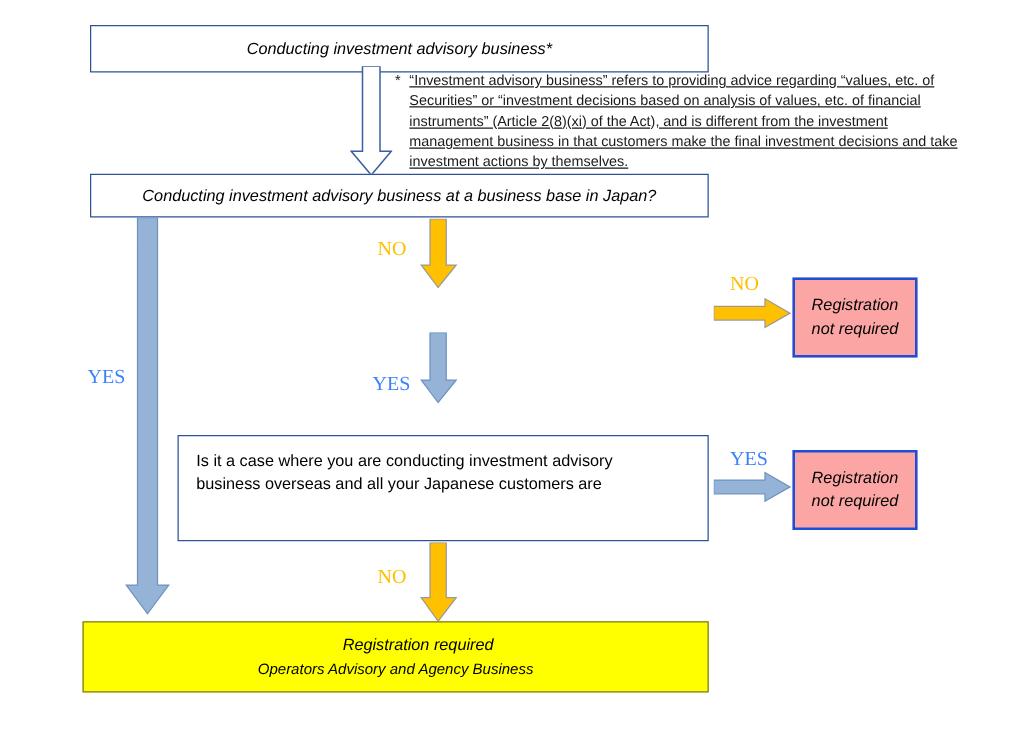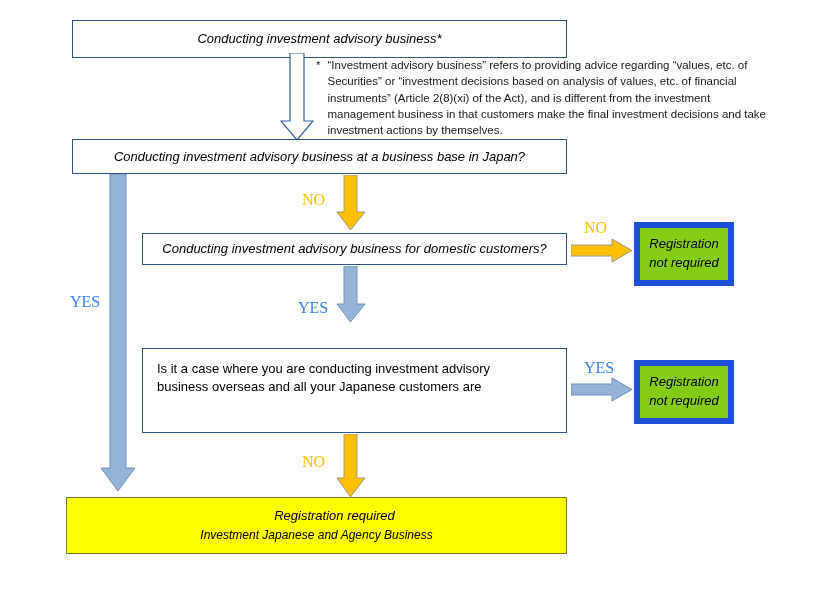--- a/index.html
+++ b/index.html
@@ -38,22 +38,22 @@
     font-style: italic;
   }
   .box.lefttop {
     align-items: flex-start;
     justify-content: flex-start;
     text-align: left;
     padding: 11px 0 0 14px;
   }
 
   .box-terminal {
-    background: #84cc16;
-    border: 6px solid #1d4ed8;
+    background: #fca5a5;
+    border: 2px solid #1d4ed8;
   }
 
   .box-result {
     background: #FFFF00;
     border: 1px solid #7a7a2a;
     font-size: 12.5px;
   }
   .result-lines {
     text-align: center;
     line-height: 1.45;
@@ -68,20 +68,21 @@
     line-height: 1.42;
     color: #1a1a1a;
     display: flex;
     gap: 7px;
   }
   .footnote .star {
     flex: 0 0 auto;
   }
   .footnote .body {
     flex: 1 1 auto;
+    text-decoration: underline;
   }
 
   
   .arrow {
     position: absolute;
   }
   .arrow svg { display: block; }
 
   
   .branch-label {
@@ -125,23 +126,20 @@
   </div>
   <div class="branch-label lbl-yes" style="left:70px; top:293px;">YES</div>
 
   <div class="arrow" style="left:336px; top:175px;">
     <svg width="30" height="56" viewBox="0 0 30 56">
       <polygon points="8,0 21,0 21,37 29,37 14.5,55 1,37 8,37" fill="#FFC000" stroke="#9a9a9a" stroke-width="1"></polygon>
     </svg>
   </div>
   <div class="branch-label lbl-no" style="left:302px; top:191px;">NO</div>
 
-  <div class="box center" style="left:142px; top:233px; width:425px; height:32px;">
-    <span>Conducting investment advisory business for domestic customers?</span>
-  </div>
 
   <div class="arrow" style="left:571px; top:238px;">
     <svg width="62" height="26" viewBox="0 0 62 26">
       <polygon points="0,7 41,7 41,1 61,12.5 41,24 41,18 0,18" fill="#FFC000" stroke="#9a9a9a" stroke-width="1"></polygon>
     </svg>
   </div>
   <div class="branch-label lbl-no" style="left:584px; top:219px;">NO</div>
 
   <div class="box box-terminal center" style="left:634px; top:222px; width:100px; height:64px;">
     <span class="result-lines">
@@ -181,17 +179,17 @@
   <div class="arrow" style="left:336px; top:434px;">
     <svg width="30" height="64" viewBox="0 0 30 64">
       <polygon points="8,0 21,0 21,44 29,44 14.5,63 1,44 8,44" fill="#FFC000" stroke="#9a9a9a" stroke-width="1"></polygon>
     </svg>
   </div>
   <div class="branch-label lbl-no" style="left:302px; top:453px;">NO</div>
 
   <div class="box box-result center" style="left:66px; top:497px; width:501px; height:57px;">
     <span class="result-lines">
       <span class="l1">Registration required</span><br>
-      <span class="l2">Investment Japanese and Agency Business</span>
+      <span class="l2">Operators Advisory and Agency Business</span>
     </span>
   </div>
 
 </div>
 
 </body></html>

